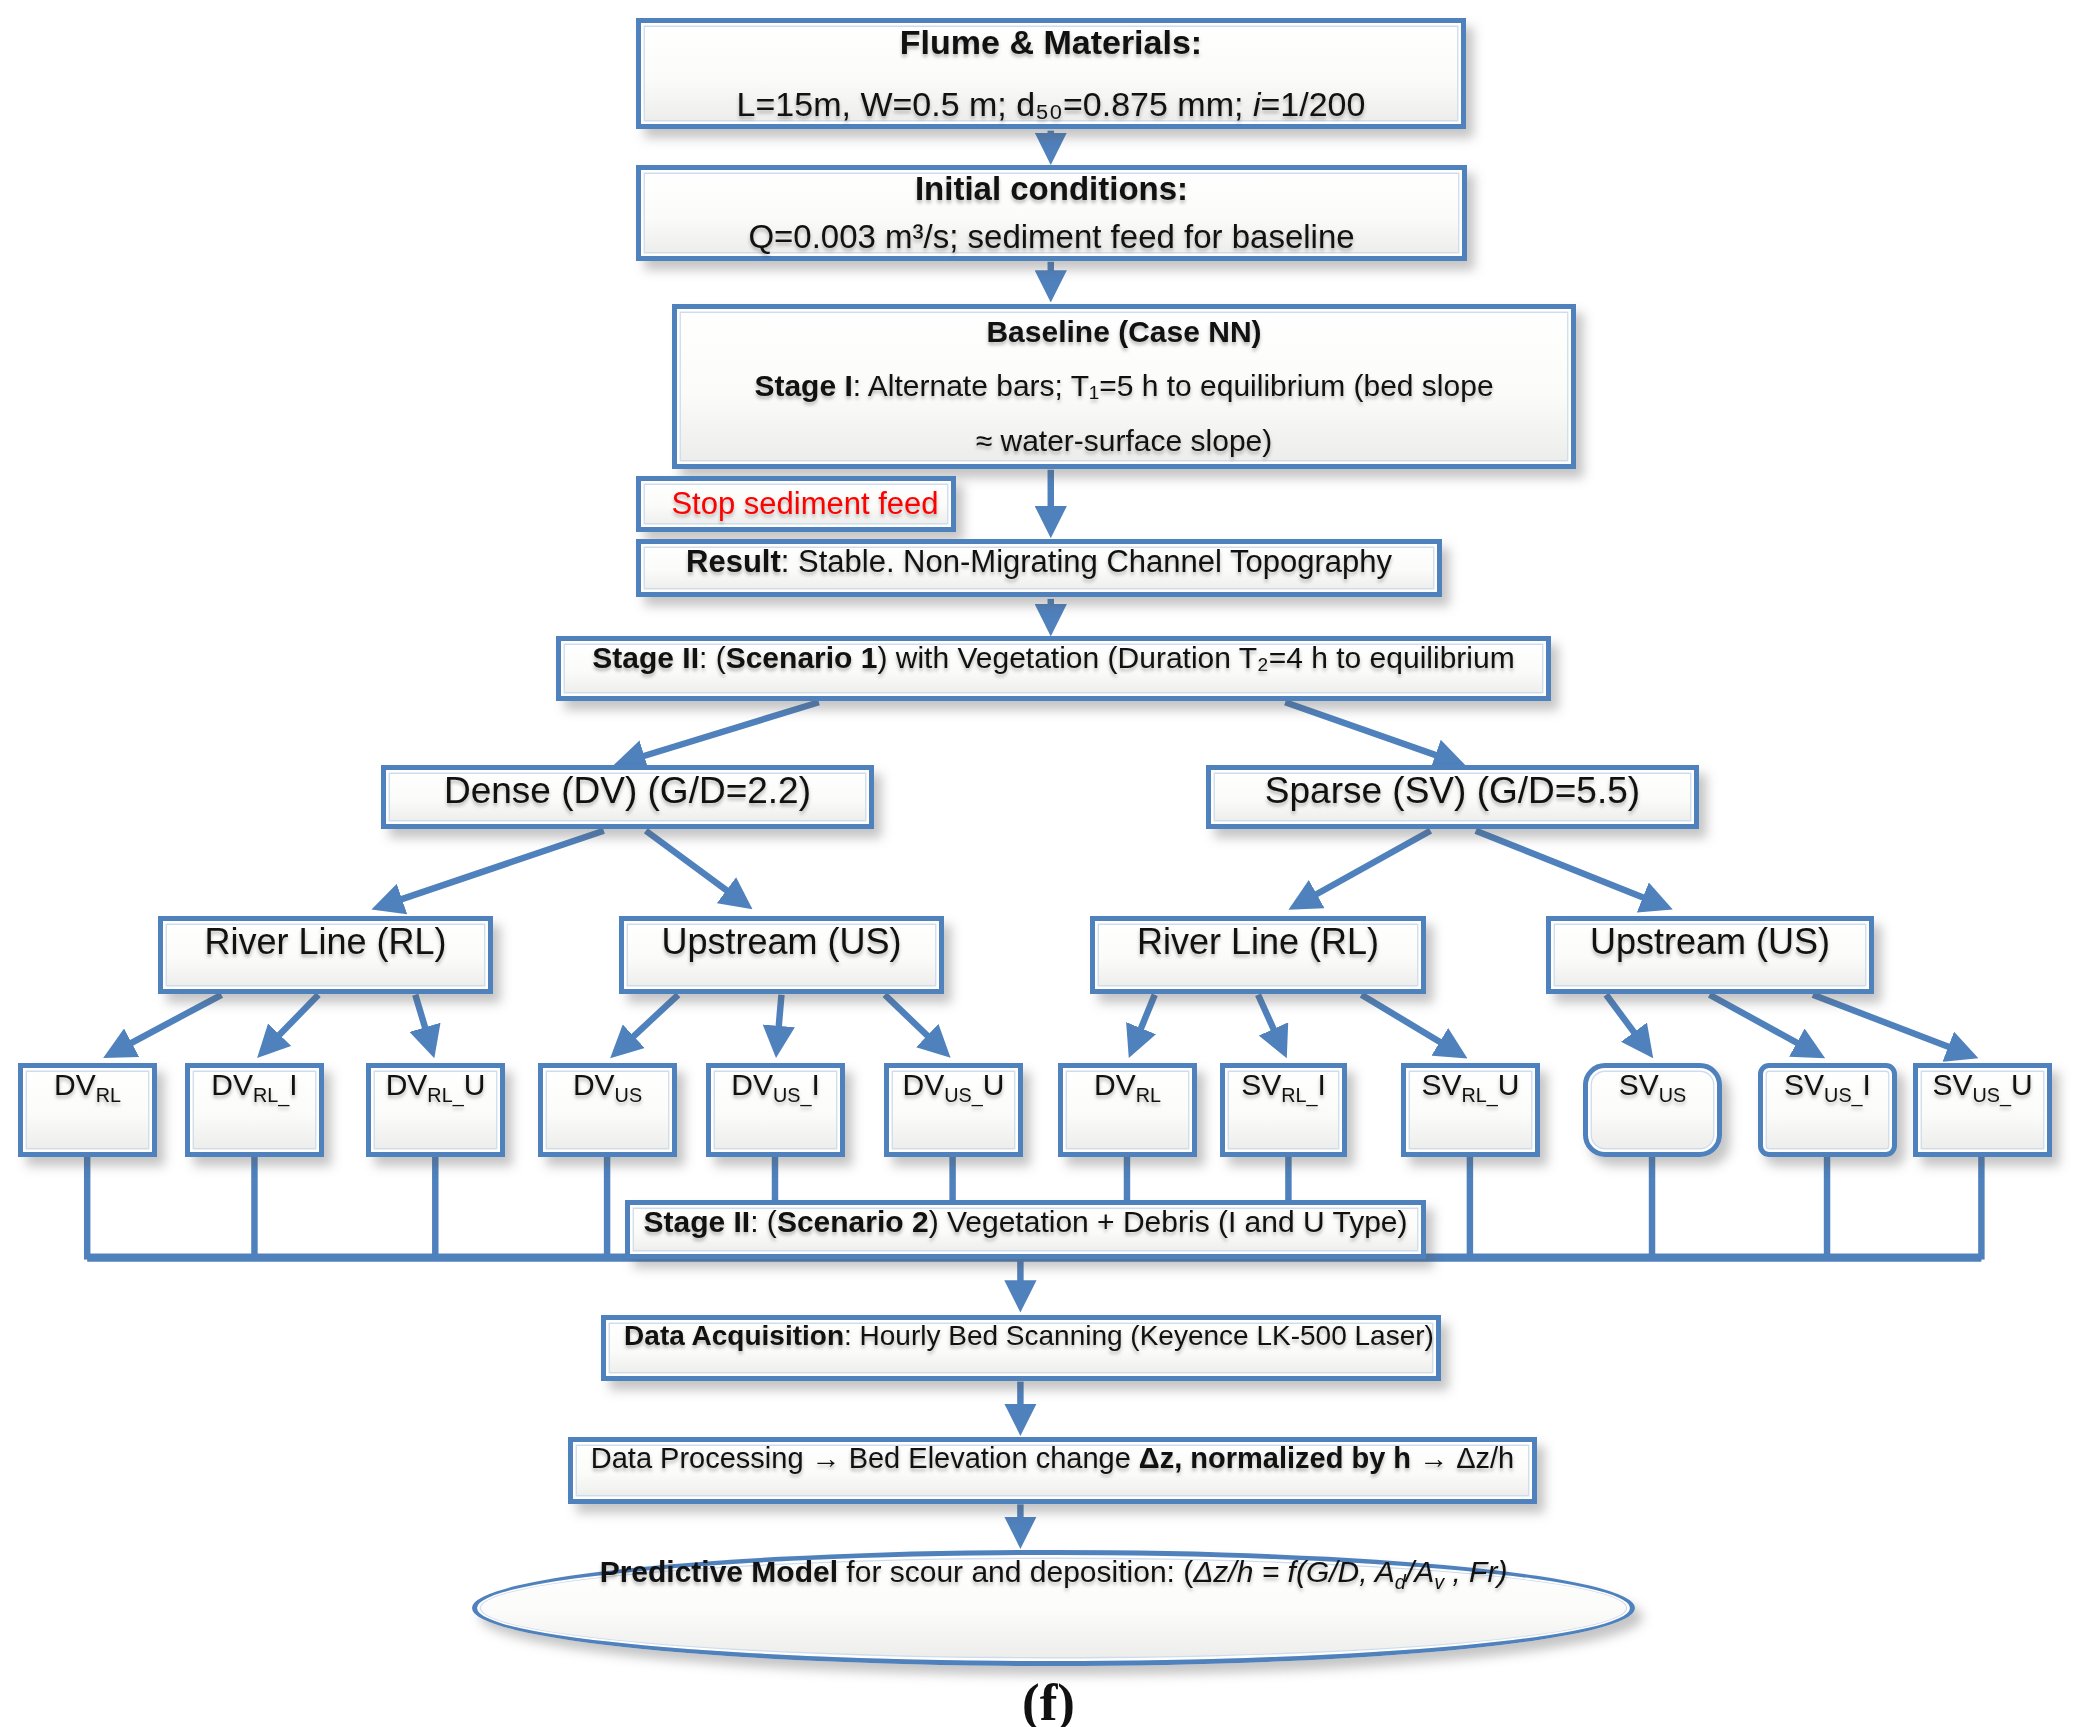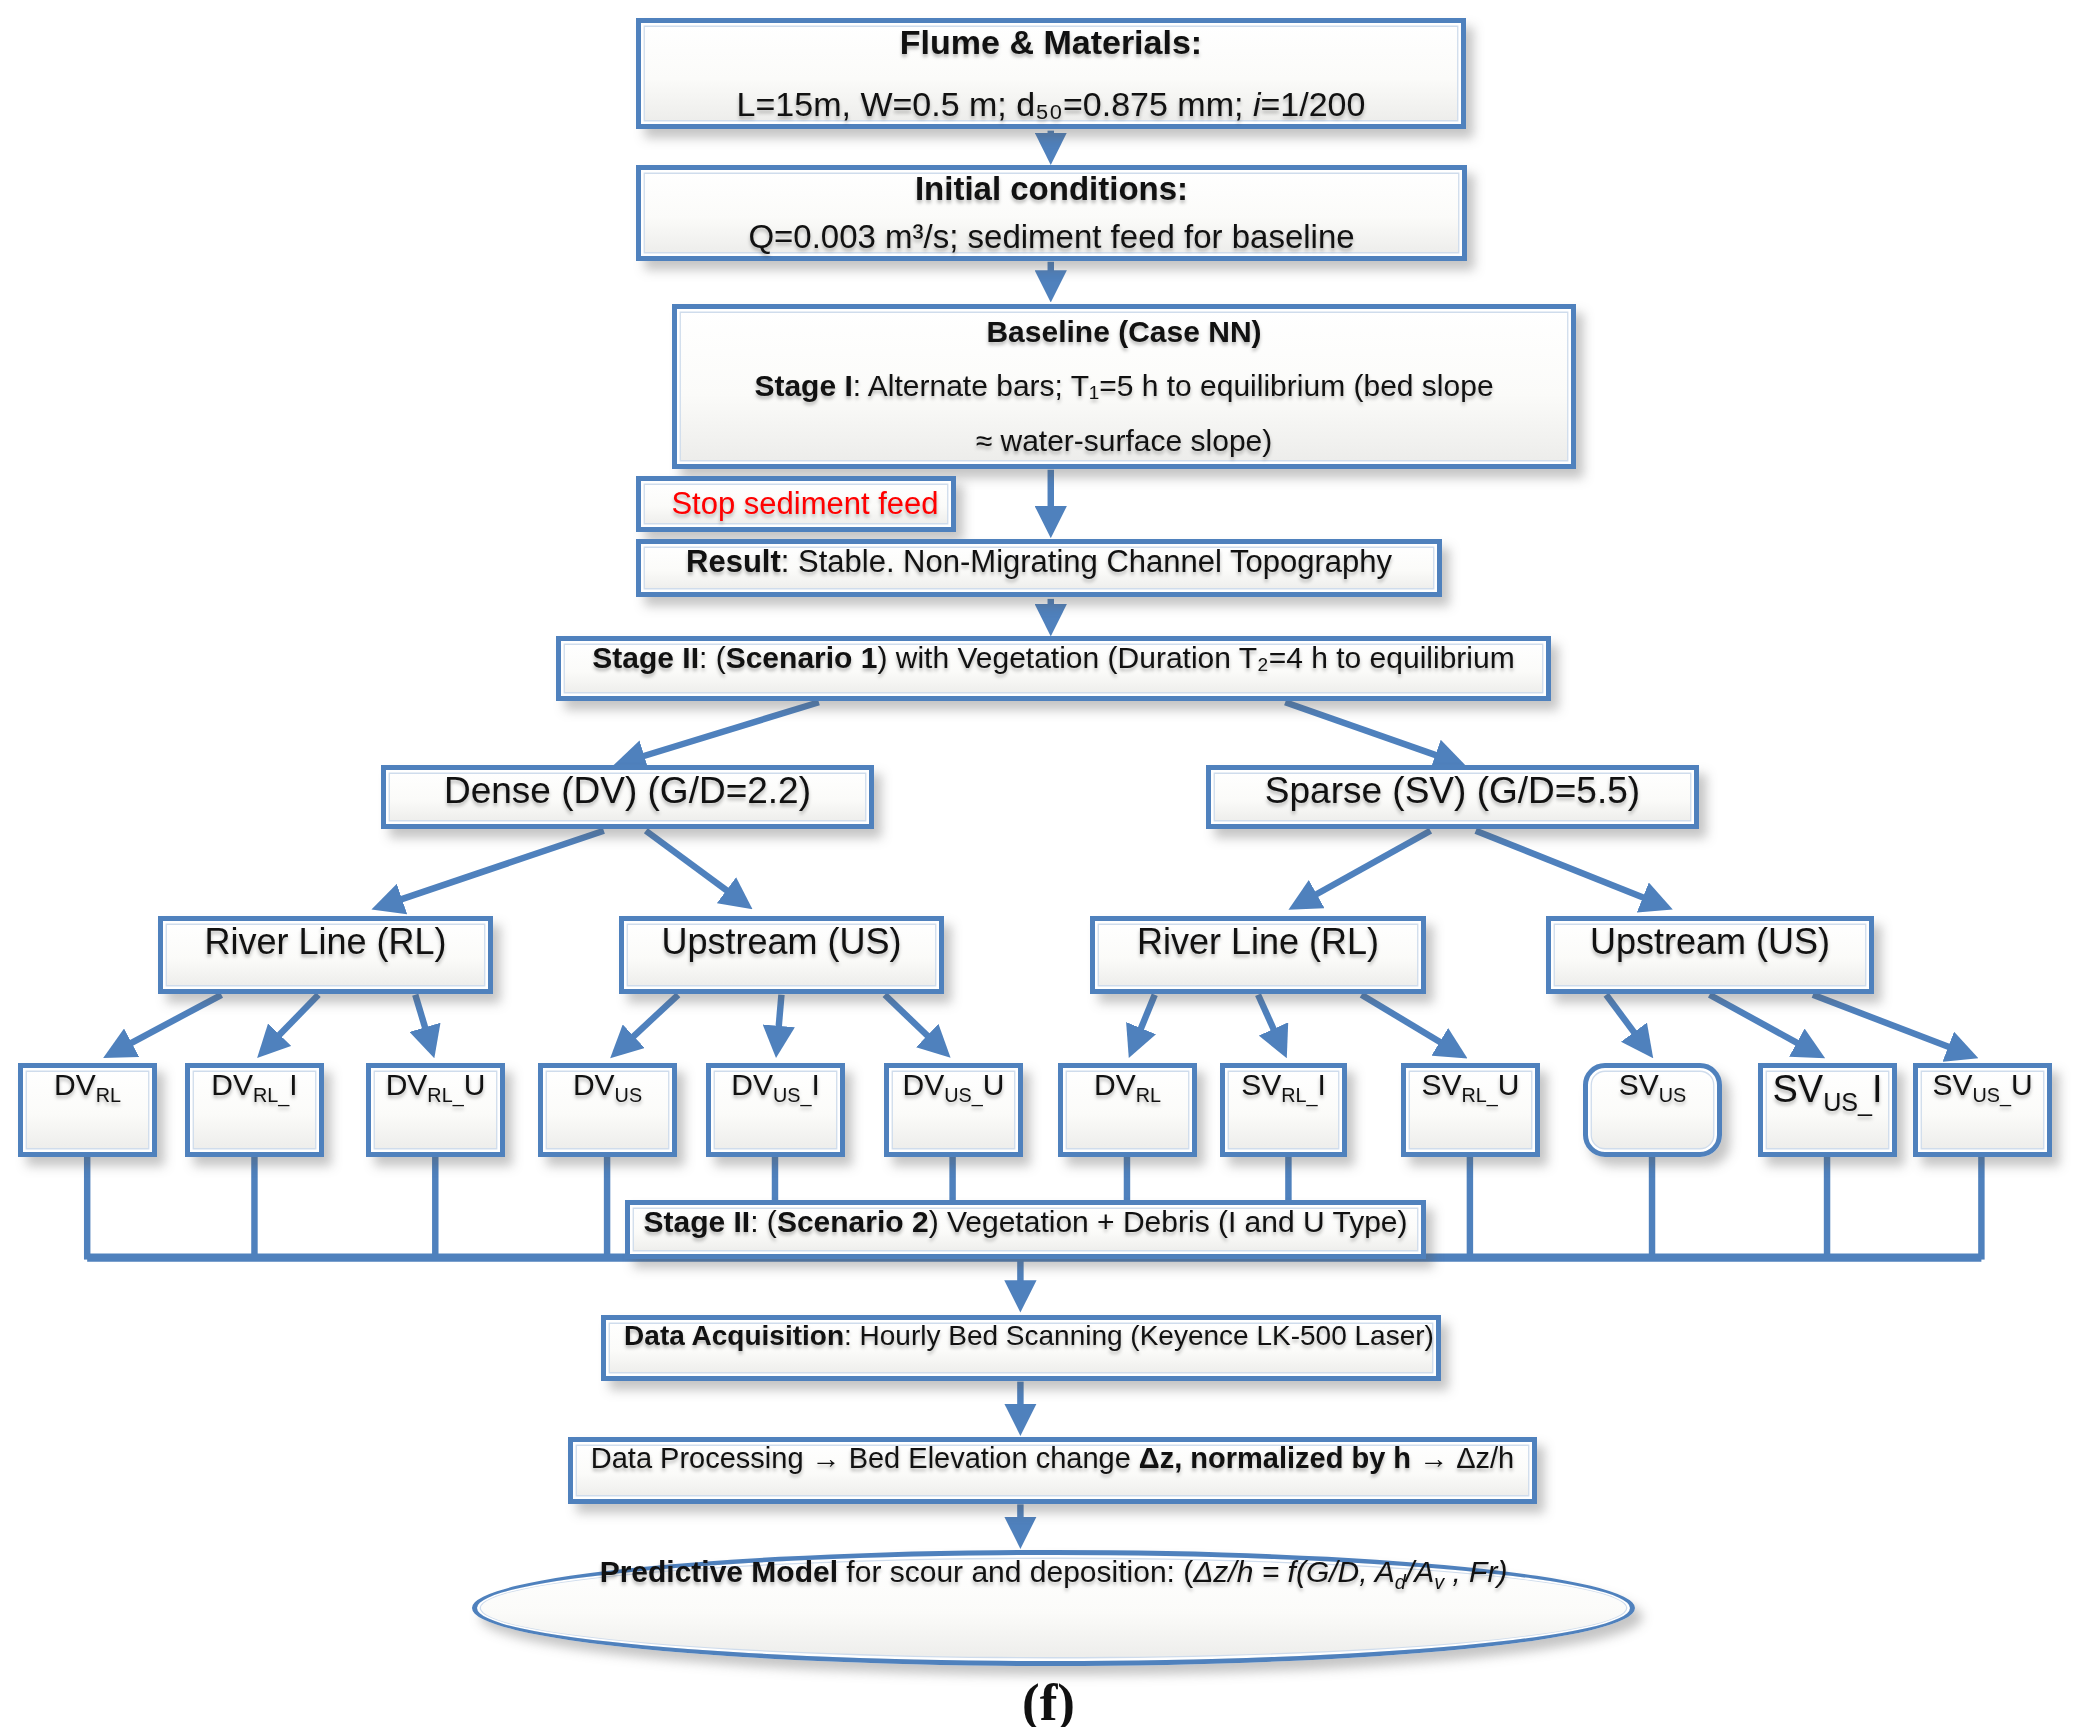--- a/index.html
+++ b/index.html
@@ -161,21 +161,21 @@
   </div>
   <div class="node" style="left:1220px; top:1063px; width:127px; height:94px; font-size:30px;">
     <div class="ts nowrap"><span>SV</span><sub class="ls">RL_</sub><span>I</span></div>
   </div>
   <div class="node" style="left:1401px; top:1063px; width:139px; height:94px; font-size:30px;">
     <div class="ts nowrap"><span>SV</span><sub class="ls">RL_</sub><span>U</span></div>
   </div>
   <div class="node" style="left:1583px; top:1063px; width:139px; height:94px; font-size:30px;border-radius:22px;">
     <div class="ts nowrap"><span>SV</span><sub class="ls">US</sub><span></span></div>
   </div>
-  <div class="node" style="left:1758px; top:1063px; width:139px; height:94px; font-size:38px;">
+  <div class="node" style="left:1758px; top:1063px; width:139px; height:94px; font-size:30px;border-radius:11px;">
     <div class="ts nowrap"><span>SV</span><sub class="ls">US_</sub><span>I</span></div>
   </div>
   <div class="node" style="left:1913px; top:1063px; width:139px; height:94px; font-size:30px;">
     <div class="ts nowrap"><span>SV</span><sub class="ls">US_</sub><span>U</span></div>
   </div>
 
   <div class="node" style="left:625px; top:1200px; width:801px; height:59px; font-size:30px;">
     <div class="ts nowrap"><span class="b">Stage II</span><span>: (</span><span class="b">Scenario 2</span><span>) Vegetation + Debris (I and U Type)</span></div>
   </div>
 

